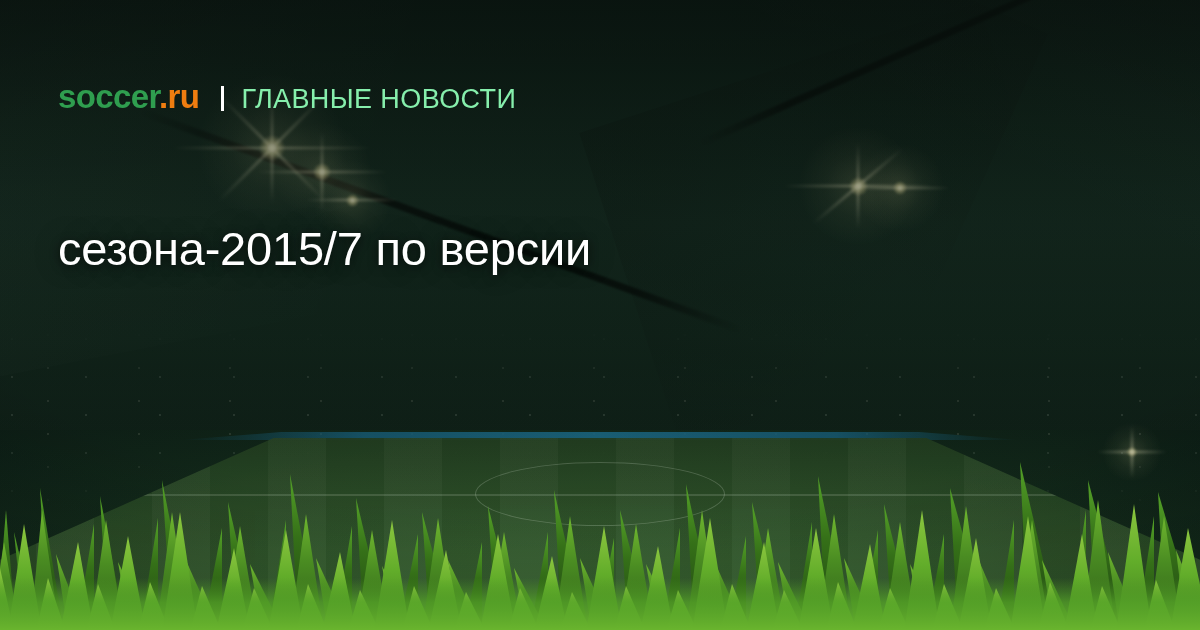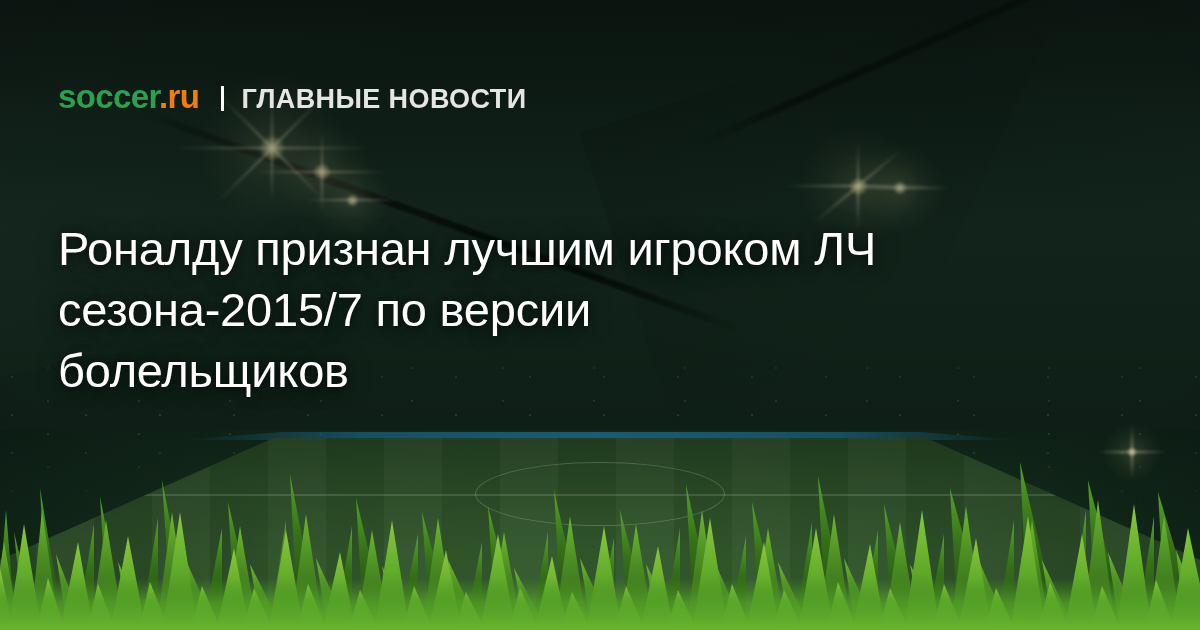--- a/index.html
+++ b/index.html
@@ -146,21 +146,21 @@
     white-space:nowrap;
   }
   .logo .soccer{ color:#2f9e4f; }
   .logo .ru{ color:#ef7d10; }
   .sep{
     display:inline-block; width:3px; height:25px;
     background:#ffffff; margin:0 17px 0 22px;
     position:relative; top:3px;
   }
   .section{
-    font-size:27px; font-weight:bold; color:#e5e5e5;
+    font-size:27px; font-weight:normal; color:#86efac;
     letter-spacing:.4px; line-height:1; white-space:nowrap;
   }
 
   
   .headline{
     position:absolute; left:58px; top:218px;
     width:1090px;
     color:#ffffff;
     font-size:47px; font-weight:normal; line-height:1.30;
     letter-spacing:-.2px;
@@ -394,18 +394,16 @@
 
   <div class="header">
     <div class="logo">
       <span class="soccer">soccer</span><span class="ru">.ru</span>
     </div>
     <span class="sep"></span>
     <div class="section">ГЛАВНЫЕ НОВОСТИ</div>
   </div>
 
   <h1 class="headline">
-    <span class="ln">Роналду признан лучшим игроком ЛЧ</span>
     <span class="ln">сезона-2015/7 по версии</span>
-    <span class="ln">болельщиков</span>
   </h1>
 
 </div>
 
 </body></html>

